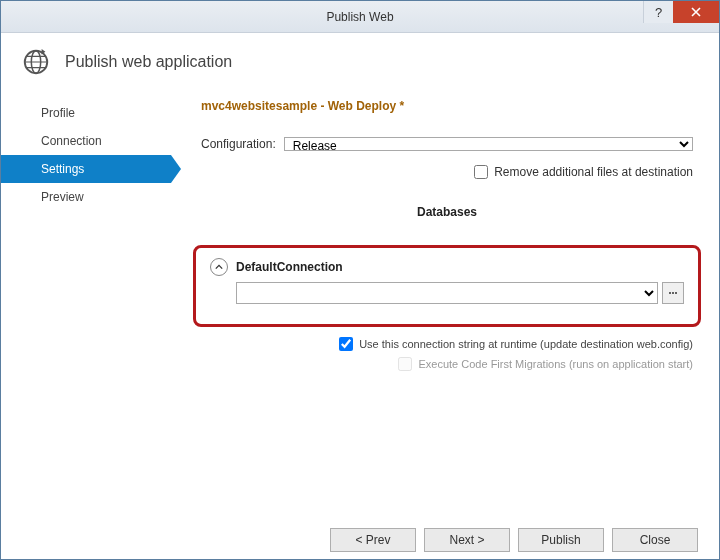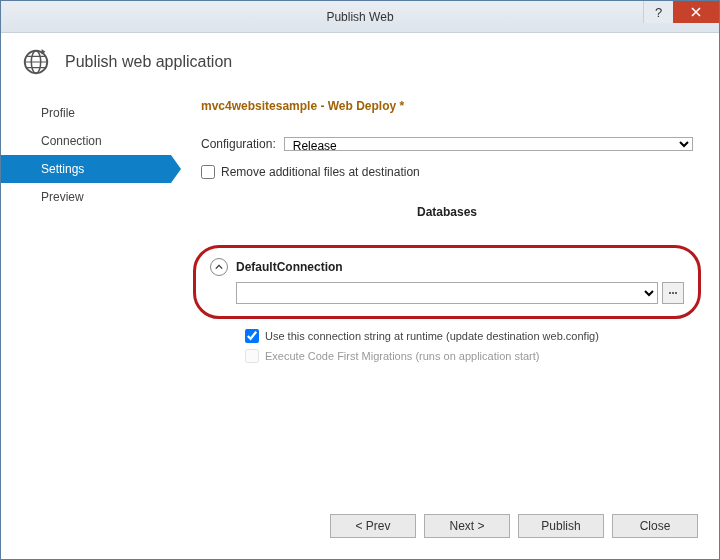--- a/index.html
+++ b/index.html
@@ -117,39 +117,40 @@
     background: #fff;
     font-size: 12px;
     padding: 0 4px;
   }
   .checkbox-row {
     display: flex;
     align-items: center;
     gap: 6px;
     margin-bottom: 26px;
     color: #333;
+    justify-content: flex-end;
   }
   input[type="checkbox"] {
     width: 14px;
     height: 14px;
     margin: 0;
   }
   .section-hr {
     display: flex;
     align-items: center;
     gap: 8px;
     margin-bottom: 18px;
     flex-direction: column;
   }
   .section-hr .lbl { font-weight: bold; color: #222; }
   .section-hr .line { flex: 1; height: 1px; background: #b5b5b5; }
   .callout {
     border: 3px solid #b4191c;
-    border-radius: 26px;
-    padding: 10px 14px 12px 14px;
+    border-radius: 8px;
+    padding: 10px 14px 20px 14px;
     margin: 0 -8px 10px -8px;
   }
   .conn-header {
     display: flex;
     align-items: center;
     gap: 8px;
     margin-bottom: 6px;
   }
   .chev-btn {
     width: 18px;
@@ -188,21 +189,21 @@
   }
   .sub-checks {
     margin-left: 44px;
     margin-top: 8px;
   }
   .sub-checks .checkbox-row { margin-bottom: 6px; color: #444; font-size: 11px; }
   .sub-checks .disabled { color: #999; }
   .sub-checks .disabled input { opacity: 0.6; }
   .footer {
     position: absolute;
-    bottom: 22px;
+    bottom: 8px;
     right: 22px;
     display: flex;
     gap: 8px;
   }
   .btn {
     width: 86px;
     height: 24px;
     border: 1px solid #aeaeae;
     background: #eaeaea;
     font-size: 12px;

